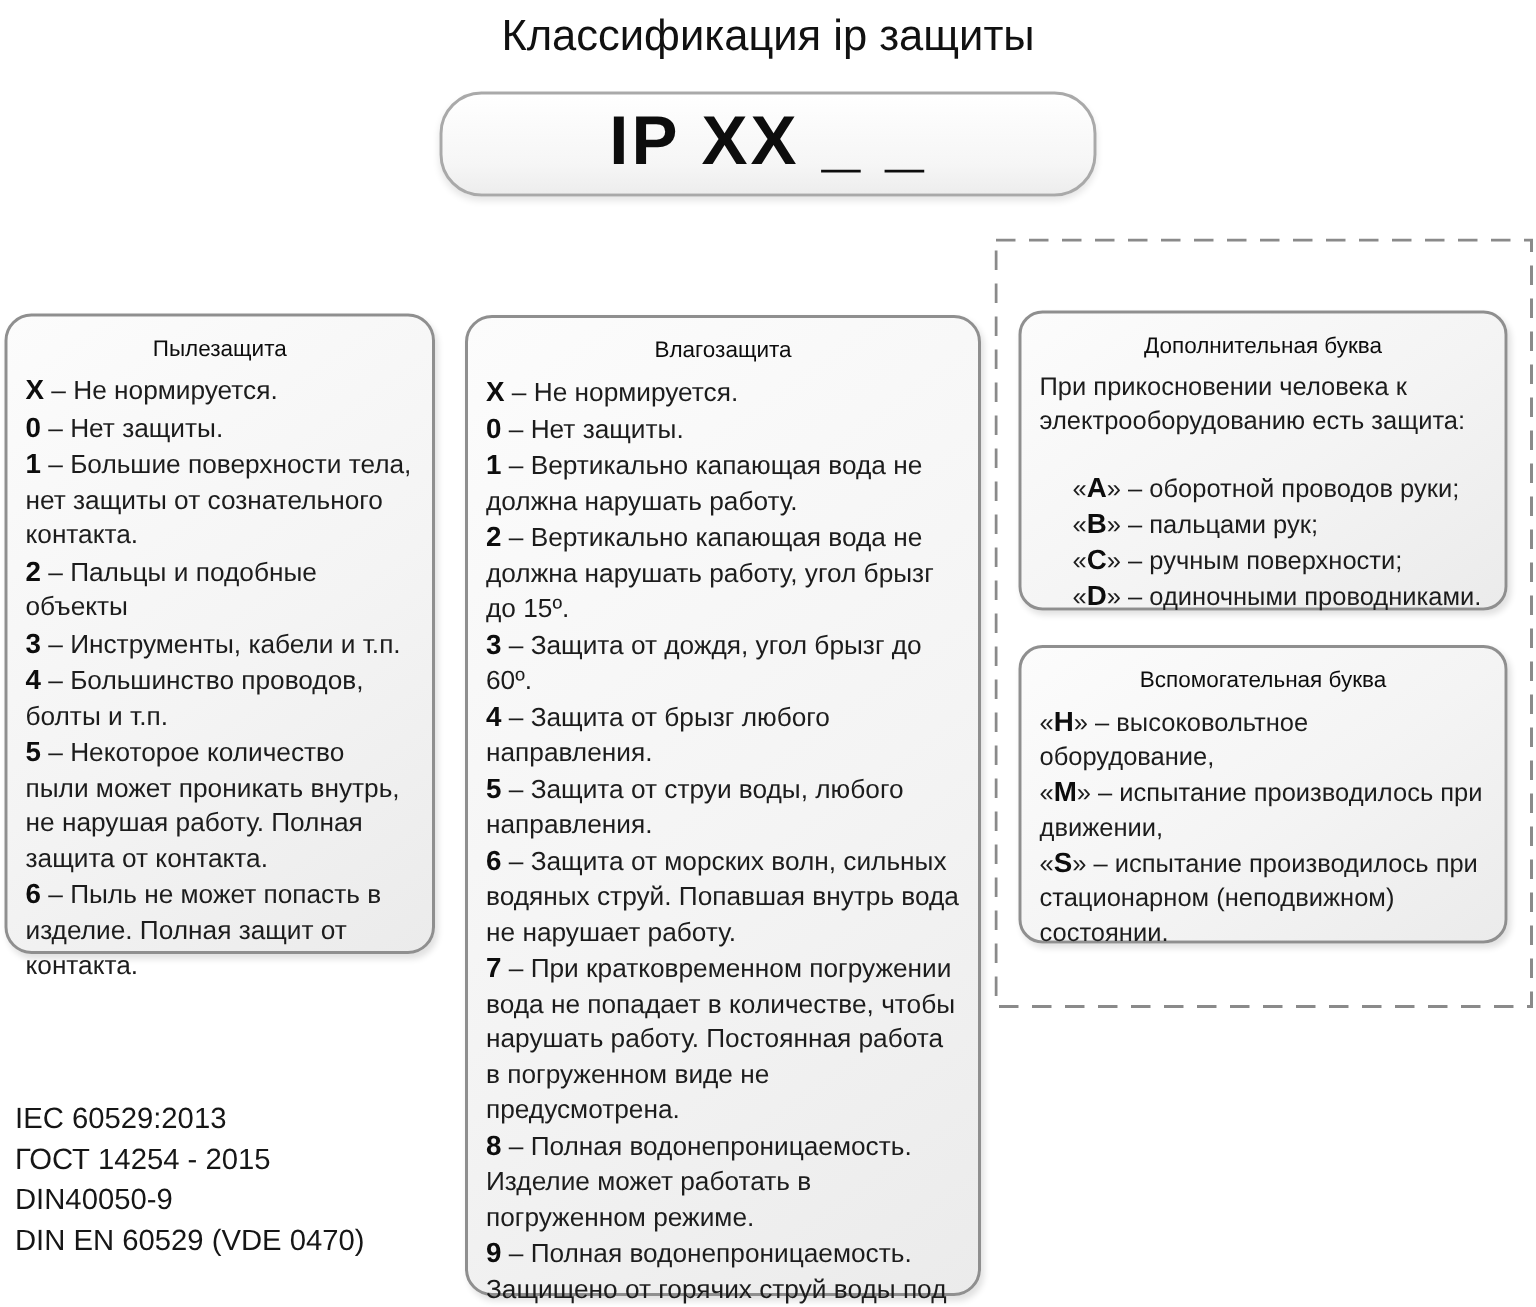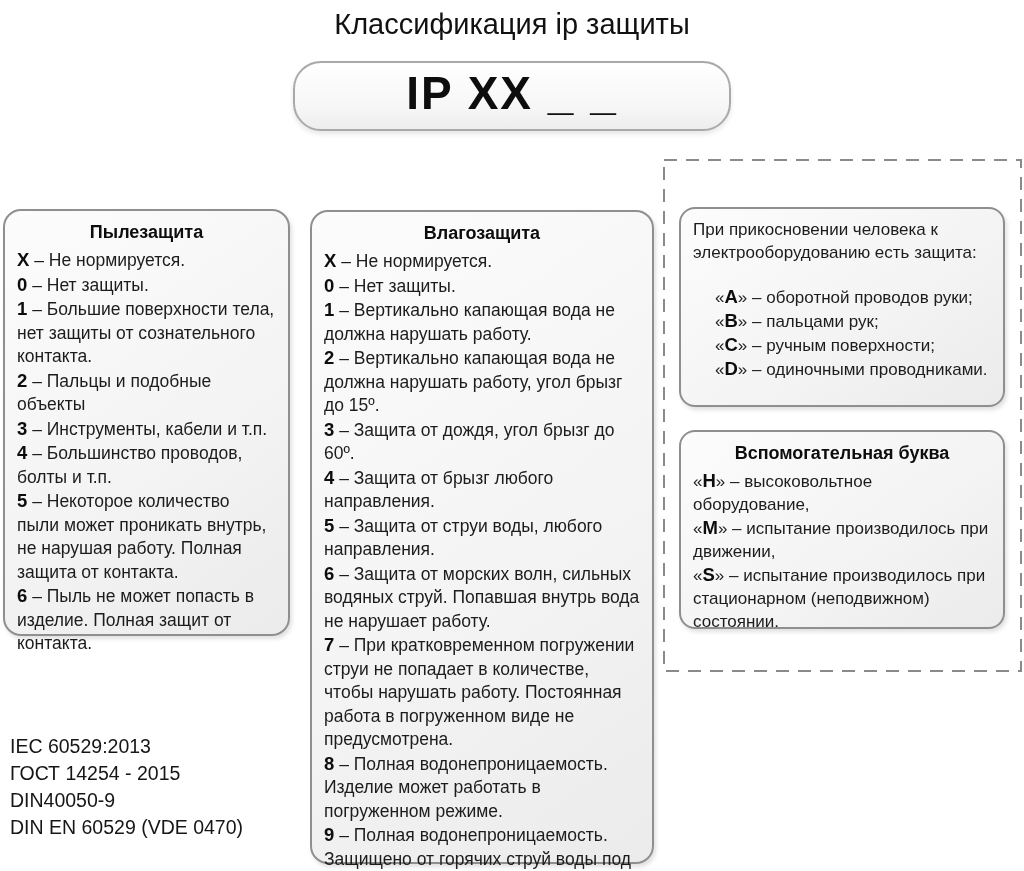--- a/index.html
+++ b/index.html
@@ -57,22 +57,22 @@
     border-radius: 18px;
     box-shadow: 2px 3px 4px rgba(0,0,0,0.12);
     padding: 9px 12px;
   }
   .panel-dust  { left: 3px;   top: 209px; width: 287px; height: 427px; }
   .panel-water { left: 310px; top: 210px; width: 344px; height: 654px; }
   .panel-add   { left: 679px; top: 207px; width: 326px; height: 200px; border-radius: 16px; }
   .panel-aux   { left: 679px; top: 430px; width: 326px; height: 199px; border-radius: 16px; }
   .panel-title {
     text-align: center;
-    font-size: 18px;
-    font-weight: 700;
+    font-size: 15px;
+    font-weight: 400;
     line-height: 25px;
     margin-bottom: 3px;
     color: #0d0d0d;
   }
   .item { font-size: 17.5px; line-height: 23.5px; }
   .item b { font-size: 18.5px; color: #0d0d0d; }
   .panel-add .item, .panel-aux .item { font-size: 17px; line-height: 23px; }
   .intro { font-size: 17px; line-height: 23px; }
   .spacer { height: 21px; }
   .indent { margin-left: 22px; }
@@ -114,26 +114,27 @@
   <div class="panel panel-water">
     <div class="panel-title">Влагозащита</div>
     <div class="item"><b>X</b><span> – Не нормируется.</span></div>
     <div class="item"><b>0</b><span> – Нет защиты.</span></div>
     <div class="item"><b>1</b><span> – Вертикально капающая вода не должна нарушать работу.</span></div>
     <div class="item"><b>2</b><span> – Вертикально капающая вода не должна нарушать работу, угол брызг до 15º.</span></div>
     <div class="item"><b>3</b><span> – Защита от дождя, угол брызг до 60º.</span></div>
     <div class="item"><b>4</b><span> – Защита от брызг любого направления.</span></div>
     <div class="item"><b>5</b><span> – Защита от струи воды, любого направления.</span></div>
     <div class="item"><b>6</b><span> – Защита от морских волн, сильных водяных струй. Попавшая внутрь вода не нарушает работу.</span></div>
-    <div class="item"><b>7</b><span> – При кратковременном погружении струи не попадает в количестве, чтобы нарушать работу. Постоянная работа в погруженном виде не предусмотрена.</span></div>
+    <div class="item"><b>7</b><span> – При кратковременном погружении вода не попадает в количестве, чтобы нарушать работу. Постоянная работа в погруженном виде не предусмотрена.</span></div>
     <div class="item"><b>8</b><span> – Полная водонепроницаемость. Изделие может работать в погруженном режиме.</span></div>
     <div class="item"><b>9</b><span> – Полная водонепроницаемость. Защищено от горячих струй воды под высоким давлением.</span></div>
   </div>
 
   <div class="panel panel-add">
+    <div class="panel-title">Дополнительная буква</div>
     <div class="intro">При прикосновении человека к электрооборудованию есть защита:</div>
     <div class="spacer"></div>
     <div class="item indent"><span>«</span><b>A</b><span>» – оборотной проводов руки;</span></div>
     <div class="item indent"><span>«</span><b>B</b><span>» – пальцами рук;</span></div>
     <div class="item indent"><span>«</span><b>C</b><span>» – ручным поверхности;</span></div>
     <div class="item indent"><span>«</span><b>D</b><span>» – одиночными проводниками.</span></div>
   </div>
 
   <div class="panel panel-aux">
     <div class="panel-title">Вспомогательная буква</div>

